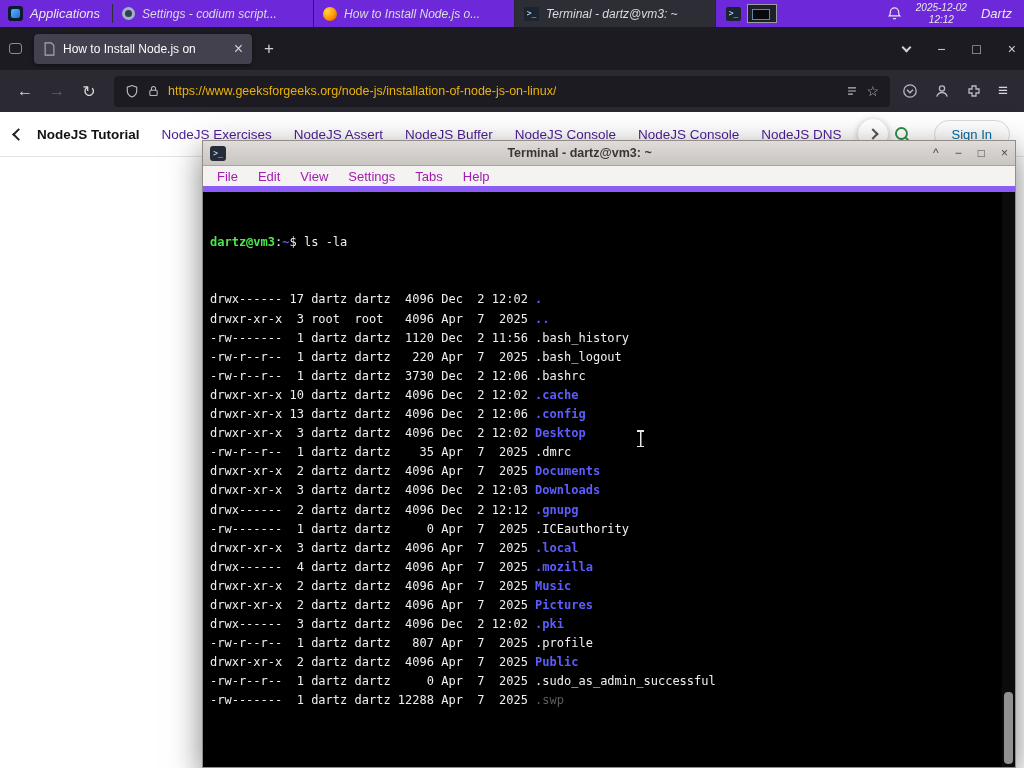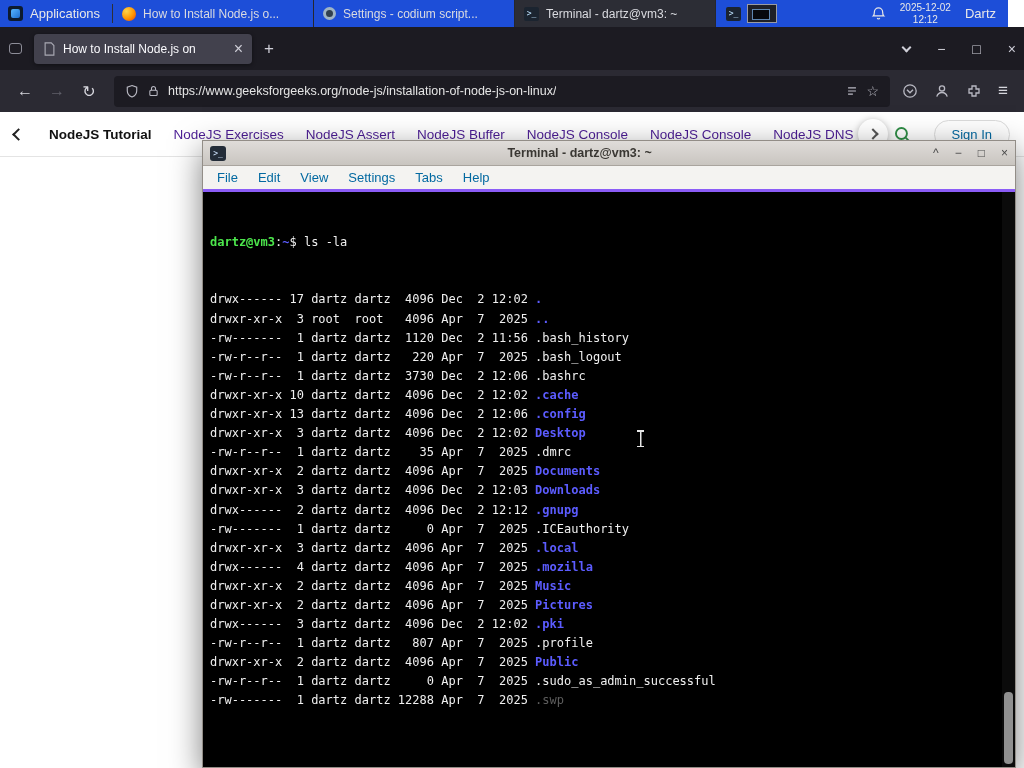--- a/index.html
+++ b/index.html
@@ -1,21 +1,21 @@
 <!DOCTYPE html>
 <html style="--t-green: #4ce64c; --t-blue: #5c5cff; --t-dim: #5e5e5e; --t-fg: #f0f0f0;"><head>
 <meta charset="utf-8">
 <style>
   * { margin:0; padding:0; box-sizing:border-box; }
   html,body { width:1024px; height:768px; overflow:hidden; }
   body { position:relative; background:#fff; font-family:"Liberation Sans", sans-serif; }
 
   
-  .taskbar { position:absolute; top:0; left:0; right:16px; height:27px; background:#1d4ed8;
-    color:#e8e8e8; display:flex; align-items:stretch; z-index:60; font-size:13px; }
+  .taskbar { position:absolute; top:0; left:0; right:0; height:27px; background:#6d28d9;
+    color:#e8e8e8; display:flex; align-items:stretch; z-index:60; font-size:13px;font-style:italic; }
   .tb-app { display:flex; align-items:center; gap:7px; padding:0 12px 0 8px; cursor:default; }
   .app-ico { width:15px; height:15px; border-radius:3px; background:#0d1b2e; position:relative; }
   .app-ico::after { content:""; position:absolute; inset:3px; border-radius:2px;
     background:linear-gradient(135deg,#57b6ff 0%,#1d6fd1 100%); }
   .tb-sep { width:1px; background:#2e2f36; margin:4px 0; }
   .tb-win { display:flex; align-items:center; gap:7px; width:201px; padding:0 9px;
     border-right:1px solid #26272d; color:#dadbe0; font-size:12px; }
   .tb-win.active { background:#2c2d35; }
   .tb-win .ttl { overflow:hidden; white-space:nowrap; text-overflow:ellipsis; }
   .ffx-ico { width:14px; height:14px; border-radius:50%; flex:0 0 auto;
@@ -44,34 +44,34 @@
   .tab-right { margin-left:auto; display:flex; align-items:center; gap:27px; padding-right:6px; font-size:14px; }
   .chev { display:inline-block; width:7px; height:7px; border-right:2px solid #cfcfd8; border-bottom:2px solid #cfcfd8; }
   .chev.down { transform:rotate(45deg); margin-top:-3px; }
 
   .navbar { height:42px; background:#2b2a33; display:flex; align-items:center; padding:0 10px; gap:2px; }
   .nav-btn { width:30px; height:30px; display:flex; align-items:center; justify-content:center;
     font-size:16px; color:#d6d6dd; }
   .nav-btn.disabled { color:#60606a; }
   .urlbar { flex:1; height:31px; background:#1c1b22; border-radius:4px; display:flex; align-items:center;
     gap:8px; padding:0 11px; margin:0 8px; }
-  .url { color:#e5e5e5; font-size:12.5px; white-space:nowrap; overflow:hidden;
+  .url { color:#eab308; font-size:12.5px; white-space:nowrap; overflow:hidden;
     text-decoration:underline; text-decoration-color:#73737e; text-underline-offset:3px; }
   .url-spacer { flex:1; }
   .star { font-size:14px; color:#b9b9c3; }
   .nav-right { display:flex; align-items:center; gap:16px; padding:0 6px 0 2px; }
   .menu-glyph { font-size:17px; color:#d6d6dd; }
 
   
   .gfgbar { height:45px; background:#fff; border-bottom:1px solid #e4e4e4; display:flex;
     align-items:center; padding:0 14px; position:relative; }
   .gchev { display:inline-block; width:9px; height:9px; border-right:2.5px solid #222; border-bottom:2.5px solid #222; }
   .gchev.left { transform:rotate(135deg); }
   .gchev.right { transform:rotate(-45deg); border-color:#555; width:8px; height:8px; }
-  .gfg-links { display:flex; gap:22px; margin-left:26px; font-size:13.5px; color:#454545;
+  .gfg-links { display:flex; gap:22px; margin-left:14px; font-size:13.5px; color:#454545;
     white-space:nowrap; overflow:hidden; flex:1; align-items:center; }
   .gfg-links a { color:#4c1d95; text-decoration:none; }
   .gfg-links a.current { color:#111; font-weight:700; }
   .gfg-next { position:absolute; right:136px; top:7px; width:30px; height:30px; border-radius:50%;
     background:#fff; box-shadow:0 1px 7px rgba(0,0,0,.28); display:flex; align-items:center; justify-content:center; }
   .gfg-search { margin:0 8px 0 10px; display:flex; }
   .gfg-signin { margin-left:14px; padding:6px 17px; border:1px solid #dadada; border-radius:17px;
     font-size:13px; color:#0369a1; background:#fdfdfd; }
 
   .pagebody { position:absolute; top:130px; bottom:0; left:0; right:0; background:#fff; }
@@ -79,22 +79,22 @@
   
   .termwin { position:absolute; left:202px; top:140px; width:814px; bottom:0; z-index:50;
     border:1px solid #928d87; box-shadow:0 10px 30px rgba(0,0,0,.5); display:flex; flex-direction:column; background:#000; }
   .t-titlebar { height:25px; background:linear-gradient(#dfdcd9,#c9c5c0); border-bottom:1px solid #a9a49e;
     display:flex; align-items:center; padding:0 7px; flex:0 0 auto; }
   .t-wicon { width:16px; height:15px; border-radius:3px; background:#232c38; color:#cfe4ff;
     font-family:"DejaVu Sans Mono",monospace; font-size:8px; line-height:15px; text-align:center; }
   .t-title { flex:1; text-align:center; font-weight:700; font-size:12.5px; color:#3a3733; }
   .t-btns { display:flex; gap:16px; color:#4a4a4a; font-size:12px; align-items:center; }
   .t-btns span { cursor:default; }
-  .t-menubar { height:26px; background:#f4f3f1; border-bottom:3px solid #8b5cf6; display:flex;
-    align-items:center; padding:0 5px; gap:2px; font-size:13px; color:#0369a1; flex:0 0 auto; }
+  .t-menubar { height:26px; background:#f4f3f1; border-bottom:6px solid #8b5cf6; display:flex;
+    align-items:center; padding:0 5px; gap:2px; font-size:13px; color:#a21caf; flex:0 0 auto; }
   .t-menu-item { padding:2px 9px; }
   .t-screen { flex:1; background:#000; position:relative; overflow:hidden; padding:3px 16px 0 7px;
     font-family:"DejaVu Sans Mono","Liberation Mono",monospace; font-size:12px; line-height:19.1px;
     color:var(--t-fg,#f0f0f0); white-space:pre; }
   .t-line { white-space:pre; }
   .t-green { color:var(--t-green,#4ce64c); font-weight:bold; }
   .t-blue  { color:var(--t-blue,#5c5cff); font-weight:bold; }
   .t-dir   { color:var(--t-blue,#5c5cff); font-weight:bold; }
   .t-dim   { color:var(--t-dim,#5e5e5e); }
   .t-file  { color:var(--t-fg,#f0f0f0); }
@@ -111,26 +111,26 @@
 <body>
 
 <div class="taskbar">
   <div class="tb-app">
     <span class="app-ico"></span>
     <span>Applications</span>
   </div>
   <div class="tb-sep"></div>
 
   <div class="tb-win">
+    <span class="gear-ico"></span>
+    <span class="ttl">Settings - codium script...</span>
+  </div>
+  <div class="tb-win">
     <span class="ffx-ico"></span>
     <span class="ttl">How to Install Node.js o...</span>
-  </div>
-  <div class="tb-win">
-    <span class="gear-ico"></span>
-    <span class="ttl">Settings - codium script...</span>
   </div>
   <div class="tb-win active">
     <span class="term-ico">&gt;_</span>
     <span class="ttl">Terminal - dartz@vm3: ~</span>
   </div>
 
   <div class="tb-pager">
     <span class="term-ico">&gt;_</span>
     <span class="pager-cell"></span>
   </div>

